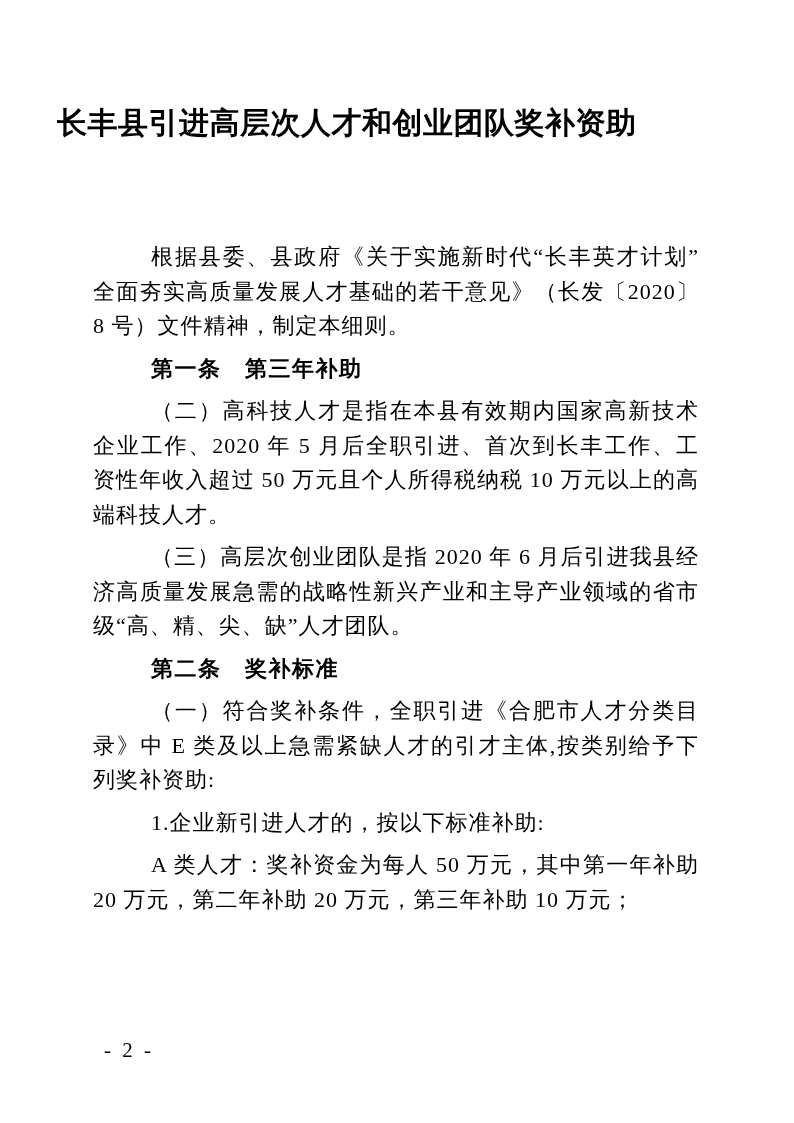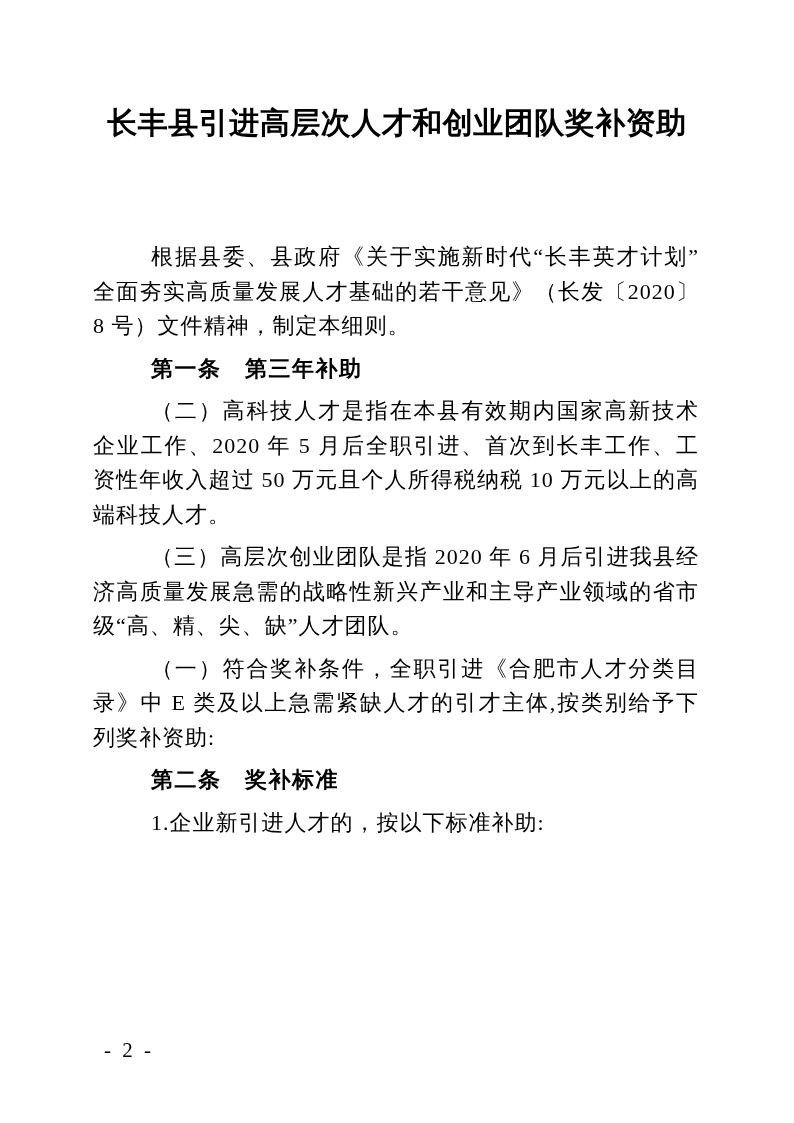--- a/index.html
+++ b/index.html
@@ -18,21 +18,20 @@
   .doc-title {
     position: absolute;
     top: 98px;
     left: 57px;
     width: 680px;
     margin: 0;
     font-family: "Liberation Serif", "DejaVu Serif", serif;
     font-weight: bold;
     font-size: 30px;
     line-height: 50px;
-    text-align: center;
     letter-spacing: 0.5px;
   }
   .doc-title .tline {
     display: block;
   }
   .doc-body {
     position: absolute;
     top: 232px;
     left: 85px;
     width: 622px;
@@ -68,20 +67,21 @@
 
   <h1 class="doc-title">
     <span class="tline">长丰县引进高层次人才和创业团队奖补资助</span>
   </h1>
 
   <div class="doc-body">
     <p class="para">根据县委、县政府《关于实施新时代“长丰英才计划”全面夯实高质量发展人才基础的若干意见》（长发〔2020〕8 号）文件精神，制定本细则。</p>
     <p class="para heading">第一条　第三年补助</p>
     <p class="para">（二）高科技人才是指在本县有效期内国家高新技术企业工作、2020 年 5 月后全职引进、首次到长丰工作、工资性年收入超过 50 万元且个人所得税纳税 10 万元以上的高端科技人才。</p>
     <p class="para">（三）高层次创业团队是指 2020 年 6 月后引进我县经济高质量发展急需的战略性新兴产业和主导产业领域的省市级“高、精、尖、缺”人才团队。</p>
+    <p class="para heading">第二条　奖补标准</p>
     <p class="para">（一）符合奖补条件，全职引进《合肥市人才分类目录》中 E 类及以上急需紧缺人才的引才主体,按类别给予下列奖补资助:</p>
-    <p class="para heading">第二条　奖补标准</p>
     <p class="para">1.企业新引进人才的，按以下标准补助:</p>
+    <p class="para">A 类人才：奖补资金为每人 50 万元，其中第一年补助 20 万元，第二年补助 20 万元，第三年补助 10 万元；</p>
   </div>
 
   <div class="page-footer">- 2 -</div>
 
 </div>
 
 </body></html>

